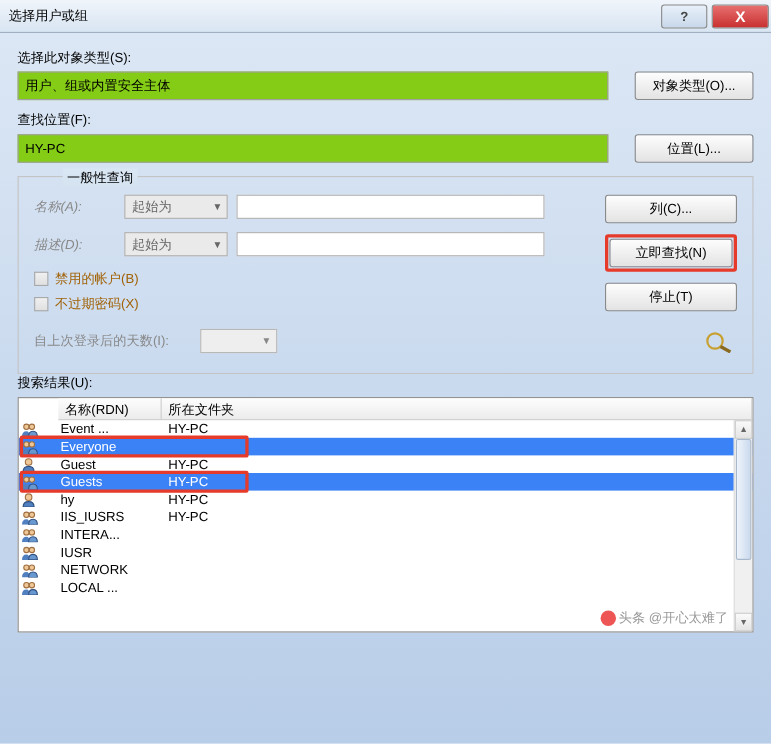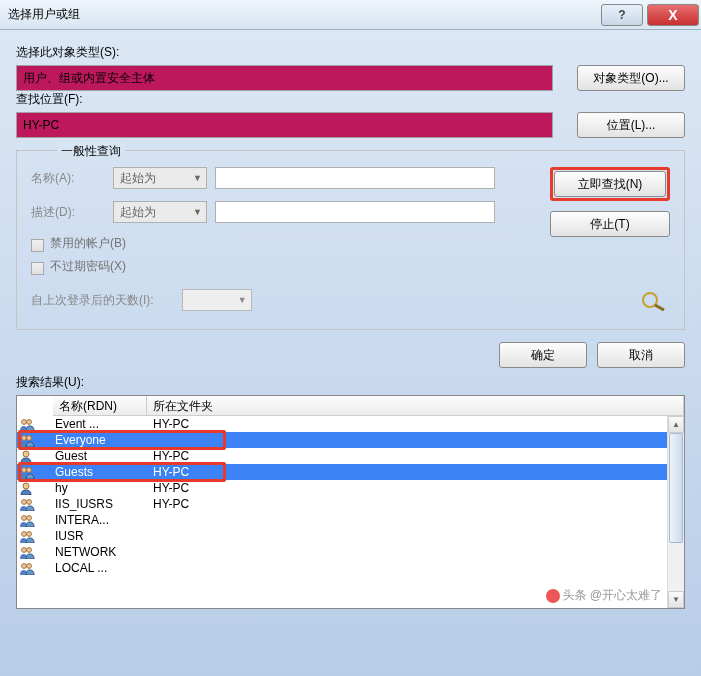--- a/index.html
+++ b/index.html
@@ -7,35 +7,35 @@
 
 .titlebar { height: 30px; background: linear-gradient(to bottom, #f0f5fb, #d8e5f2); display: flex; align-items: center; padding-left: 8px; border-bottom: 1px solid #a0b0c0; }
 .titlebar .title { flex: 1; color: #000; }
 .tbtn { width: 42px; height: 22px; display: flex; align-items: center; justify-content: center; border: 1px solid #888; border-radius: 3px; margin: 0 2px; }
 .help-btn { background: linear-gradient(to bottom, #e8f0fa, #c8d8ea); color: #444; font-weight: bold; }
 .close-btn { background: linear-gradient(to bottom, #e87070, #c83030); color: #fff; font-weight: bold; width: 52px; font-size: 14px; }
 
 .content { padding: 14px 16px; }
 
 .field-label { margin-bottom: 4px; color: #000; }
-.disp-box { height: 26px; border: 1px solid #a0a0a0; background: #be185d; padding: 4px 6px; display: flex; align-items: center; }
-.row { display: flex; align-items: flex-end; gap: 24px; }
+.disp-box { height: 26px; border: 1px solid #a0a0a0; background: #84cc16; padding: 4px 6px; display: flex; align-items: center; }
+.row { display: flex; align-items: flex-end; gap: 24px; margin-bottom: 10px; }
 .row .left { flex: 1; }
 .btn { height: 26px; padding: 0 12px; border: 1px solid #8a8a8a; background: linear-gradient(to bottom, #fdfdfd, #e3e3e3); border-radius: 3px; cursor: pointer; min-width: 108px; text-align: center; }
 
 .fieldset { border: 1px solid #c4c4c4; padding: 16px 14px 18px; margin-top: 12px; position: relative; display: flex; }
 .fieldset .legend { position: absolute; top: -8px; left: 10px; background: linear-gradient(to bottom,#d9e6f3,#d5e3f1); padding: 0 4px; margin-left: 30px; }
 .qleft { flex: 1; }
 .qright { width: 120px; display: flex; flex-direction: column; gap: 10px; align-items: stretch; }
 .qrow { display: flex; align-items: center; gap: 8px; margin-bottom: 12px; }
-.qrow .ql { width: 74px; color: #888; }
+.qrow .ql { width: 74px; color: #888; font-style: italic; }
 .combo { width: 94px; height: 22px; border: 1px solid #b0b0b0; background: #eaeaea; display: flex; align-items: center; justify-content: space-between; padding: 0 4px 0 6px; color: #666; gap: 20px; }
 .combo .arr { font-size: 9px; color: #666; }
 .txt { flex: 1; height: 22px; border: 1px solid #b0b0b0; background: #fff; max-width: 280px; }
-.chk { display: flex; align-items: flex-end; gap: 6px; color: #737373; margin-bottom: 6px; }
+.chk { display: flex; align-items: center; gap: 6px; color: #a16207; margin-bottom: 6px; }
 .chk .box { width: 13px; height: 13px; border: 1px solid #a8a8a8; background: linear-gradient(#f0f0f0,#e0e0e0); }
 .days-row { display:flex; align-items:center; gap:28px; margin-top:14px; color:#888;}
 .days-combo { width: 70px; height: 22px; border:1px solid #b8b8b8; background:#eee; display:flex; align-items:center; justify-content:flex-end; padding:0 4px;}
 
 .hl { border: 3px solid #e63a2a; border-radius: 3px; }
 .hl-btn-wrap { padding:1px; }
 
 .magnify { width:32px; height:20px; margin-top:auto; align-self:flex-end; }
 
 .okrow { display:flex; justify-content:flex-end; gap:10px; margin:12px 0 6px; }
@@ -114,35 +114,32 @@
           <span>不过期密码(X)</span>
         </div>
       <div class="days-row">
         <span>自上次登录后的天数(I):</span>
         <div class="days-combo">
             <span class="arr" style="font-size:9px;">▼</span>
           </div>
       </div>
     </div>
     <div class="qright">
+      <button class="btn">列(C)...</button>
       <div class="hl hl-btn-wrap">
         <button class="btn" style="min-width:98px;width:100%">立即查找(N)</button>
       </div>
       <button class="btn">停止(T)</button>
       <svg class="magnify" viewBox="0 0 32 20">
           <circle cx="12" cy="9" r="7" fill="none" stroke="#c8a030" stroke-width="2"></circle>
           <line x1="17" y1="14" x2="26" y2="19" stroke="#8a6a20" stroke-width="3"></line>
         </svg>
     </div>
   </div>
 
-  <div class="okrow">
-    <button class="btn" style="min-width:88px">确定</button>
-    <button class="btn" style="min-width:88px">取消</button>
-  </div>
 
   <div class="field-label">搜索结果(U):</div>
   <div class="results">
     <div class="rhdr">
       <div class="col c1">名称(RDN)</div>
       <div class="col c2">所在文件夹</div>
     </div>
     <div id="rows">
         <div class="rrow">
           <span class="ic">

